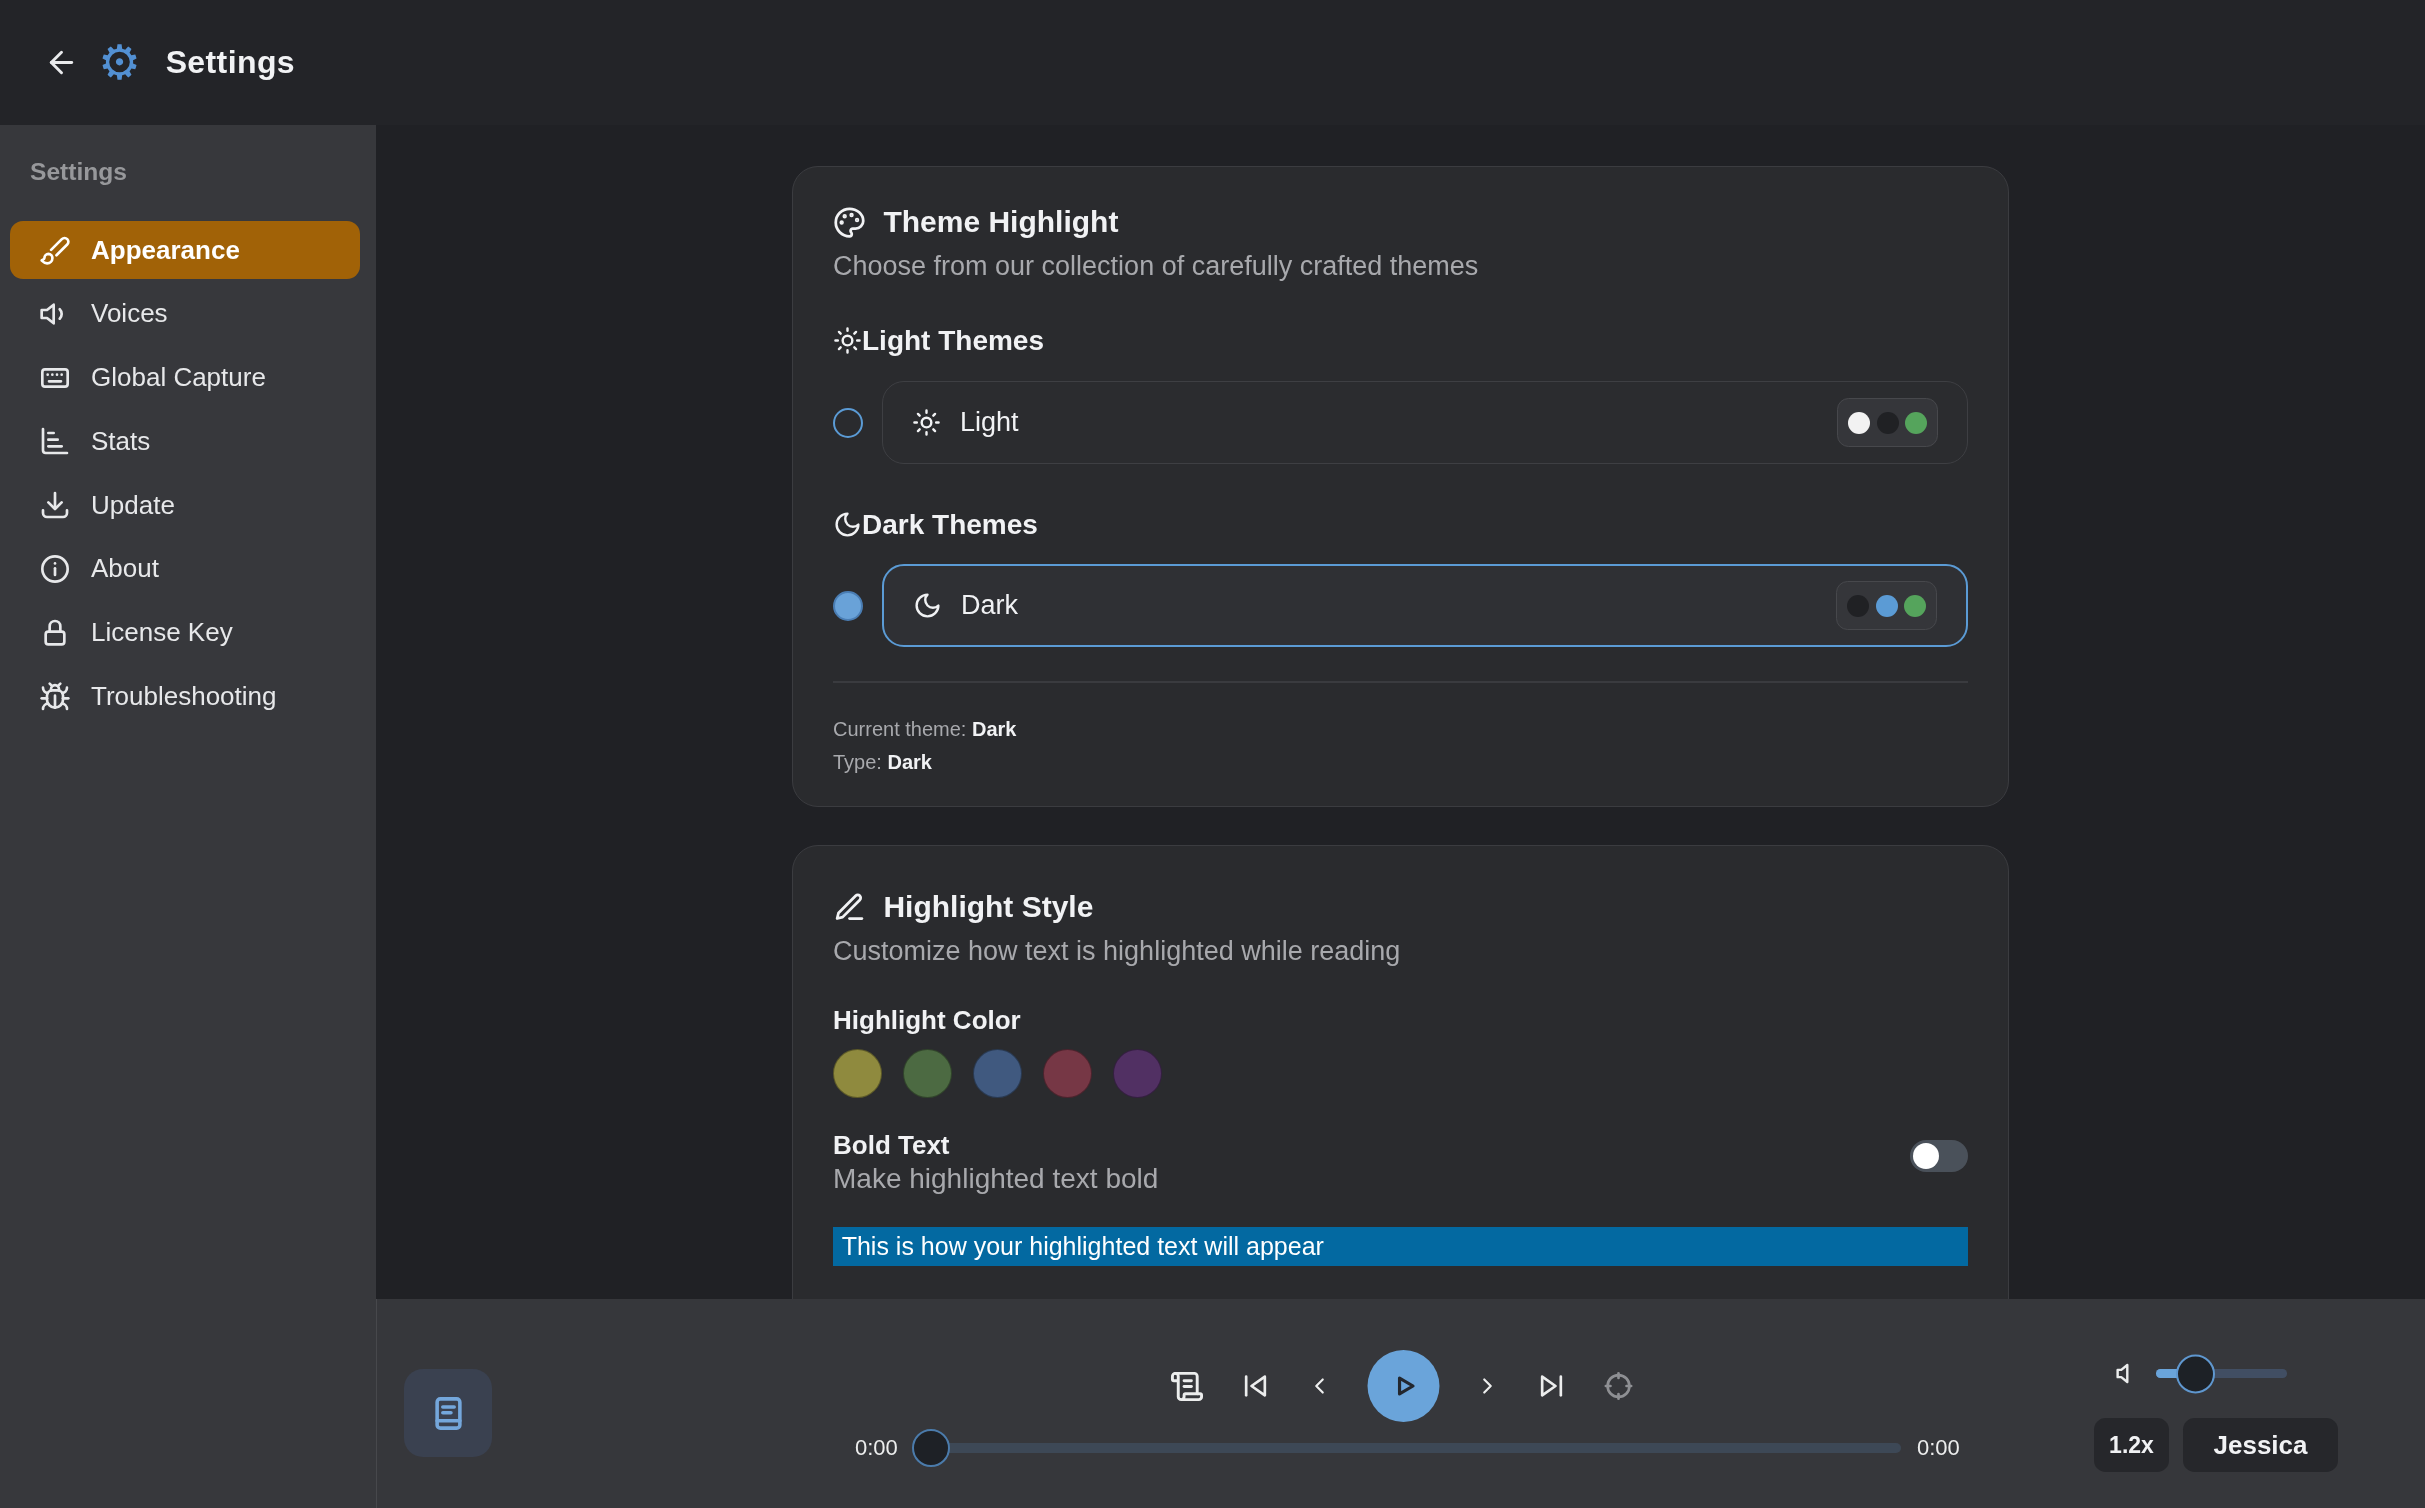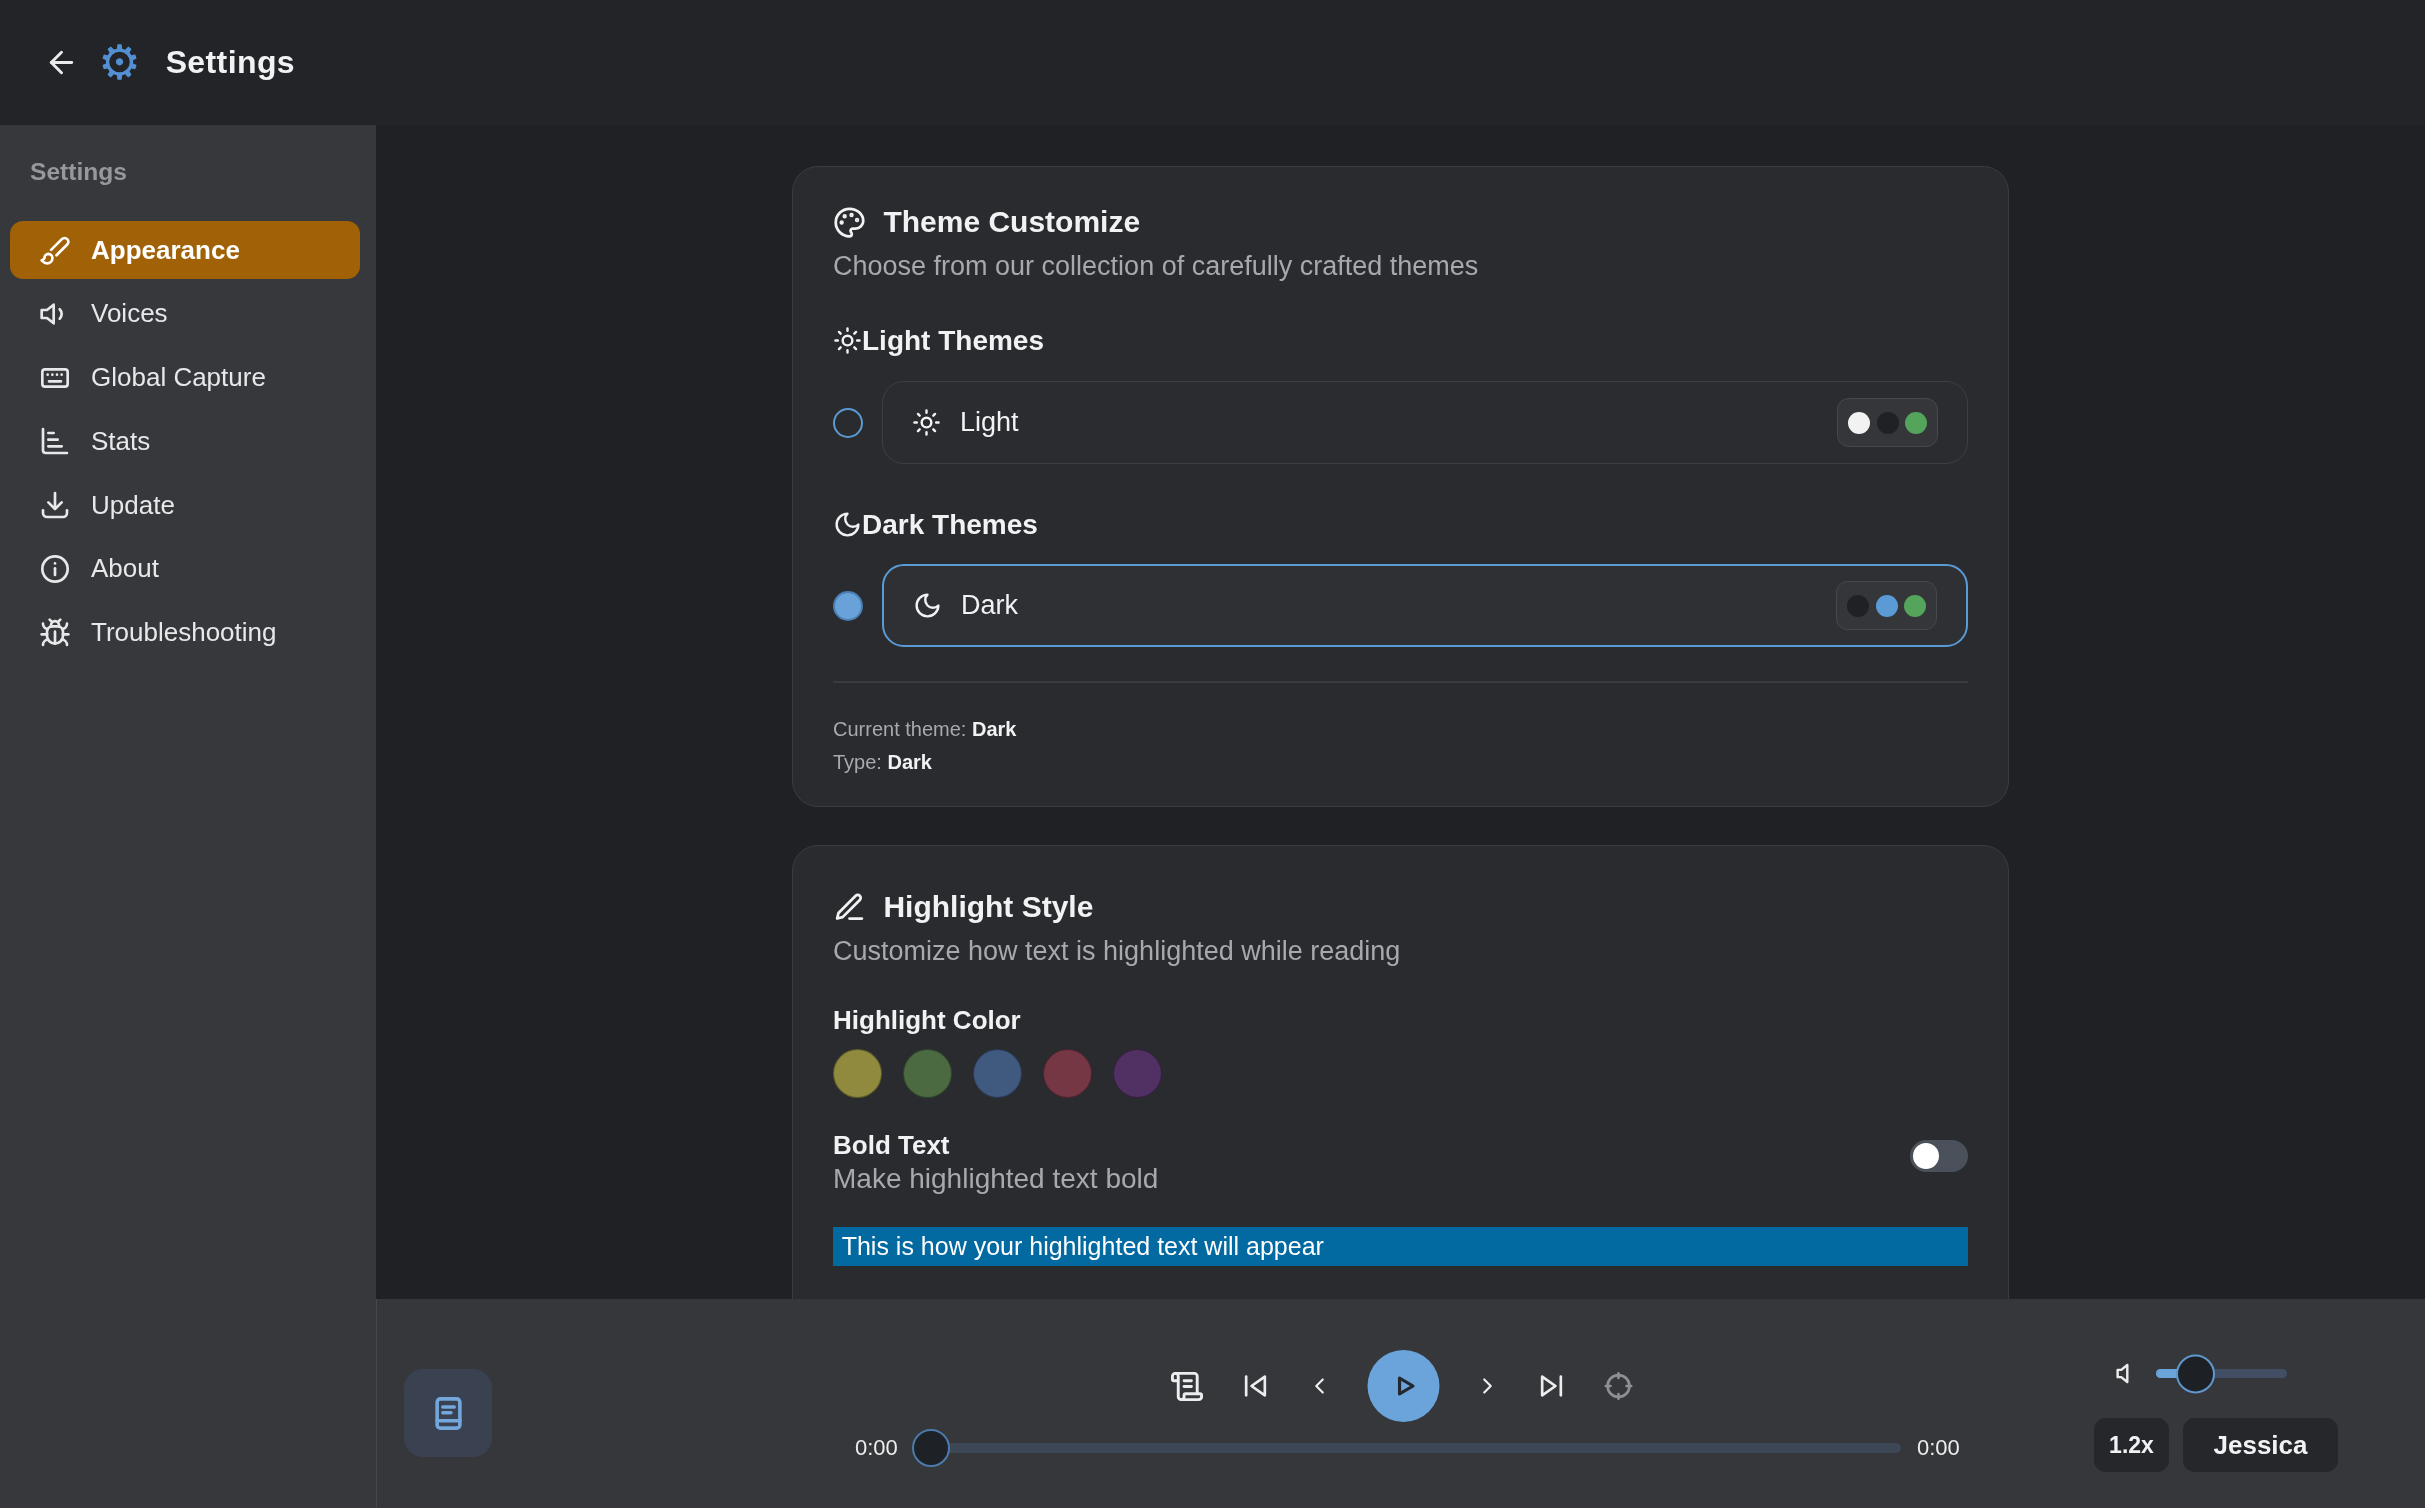--- a/index.html
+++ b/index.html
@@ -164,20 +164,27 @@
 
   <div class="nav-item">
     <svg class="ico nicon" viewBox="0 0 24 24">
       <circle cx="12" cy="12" r="9.5"></circle>
         <path d="M12 16.5v-5"></path>
         <path d="M12 7.8h.01"></path>
     </svg>
     <span>About</span>
   </div>
 
+  <div class="nav-item">
+    <svg class="ico nicon" viewBox="0 0 24 24">
+      <rect x="5" y="11" width="14" height="9.5" rx="2"></rect>
+        <path d="M8 11V7a4 4 0 0 1 8 0v4"></path>
+    </svg>
+    <span>License Key</span>
+  </div>
 
   <div class="nav-item">
     <svg class="ico nicon" viewBox="0 0 24 24">
       <path d="M8 2l1.88 1.88"></path>
         <path d="M14.12 3.88L16 2"></path>
         <path d="M9 7.13v-1a3 3 0 1 1 6 0v1"></path>
       <path d="M12 20c-3.3 0-6-2.7-6-6v-3a4 4 0 0 1 4-4h4a4 4 0 0 1 4 4v3c0 3.3-2.7 6-6 6z"></path>
       <path d="M12 20v-9"></path>
         <path d="M6.53 9C4.6 8.8 3 7.1 3 5"></path>
         <path d="M6 13H2"></path>
@@ -194,21 +201,21 @@
 
   <div class="card card1">
     <div class="card-title-row">
       <svg class="ico cicon" viewBox="0 0 24 24">
         <path d="M12 2C6.5 2 2 6.5 2 12s4.5 10 10 10c.93 0 1.65-.75 1.65-1.69 0-.44-.18-.84-.44-1.13-.29-.29-.44-.65-.44-1.12a1.64 1.64 0 0 1 1.67-1.67h2c3.05 0 5.56-2.5 5.56-5.55C21.97 6.01 17.46 2 12 2z"></path>
         <circle cx="13.5" cy="6.5" r="0.6" fill="currentColor"></circle>
           <circle cx="17.5" cy="10.2" r="0.6" fill="currentColor"></circle>
         <circle cx="8.5" cy="7.5" r="0.6" fill="currentColor"></circle>
           <circle cx="6.3" cy="12" r="0.6" fill="currentColor"></circle>
       </svg>
-      <span class="card-title">Theme Customize</span>
+      <span class="card-title">Theme Highlight</span>
     </div>
     <div class="card-sub">Choose from our collection of carefully crafted themes</div>
 
     <div class="section-head">
       <svg class="ico sicon" viewBox="0 0 24 24">
         <circle cx="12" cy="12" r="4"></circle>
           <path d="M12 2v2M12 20v2M4.93 4.93l1.41 1.41M17.66 17.66l1.41 1.41M2 12h2M20 12h2M6.34 17.66l-1.41 1.41M19.07 4.93l-1.41 1.41"></path>
       </svg>
       <span>Light Themes</span>
     </div>

